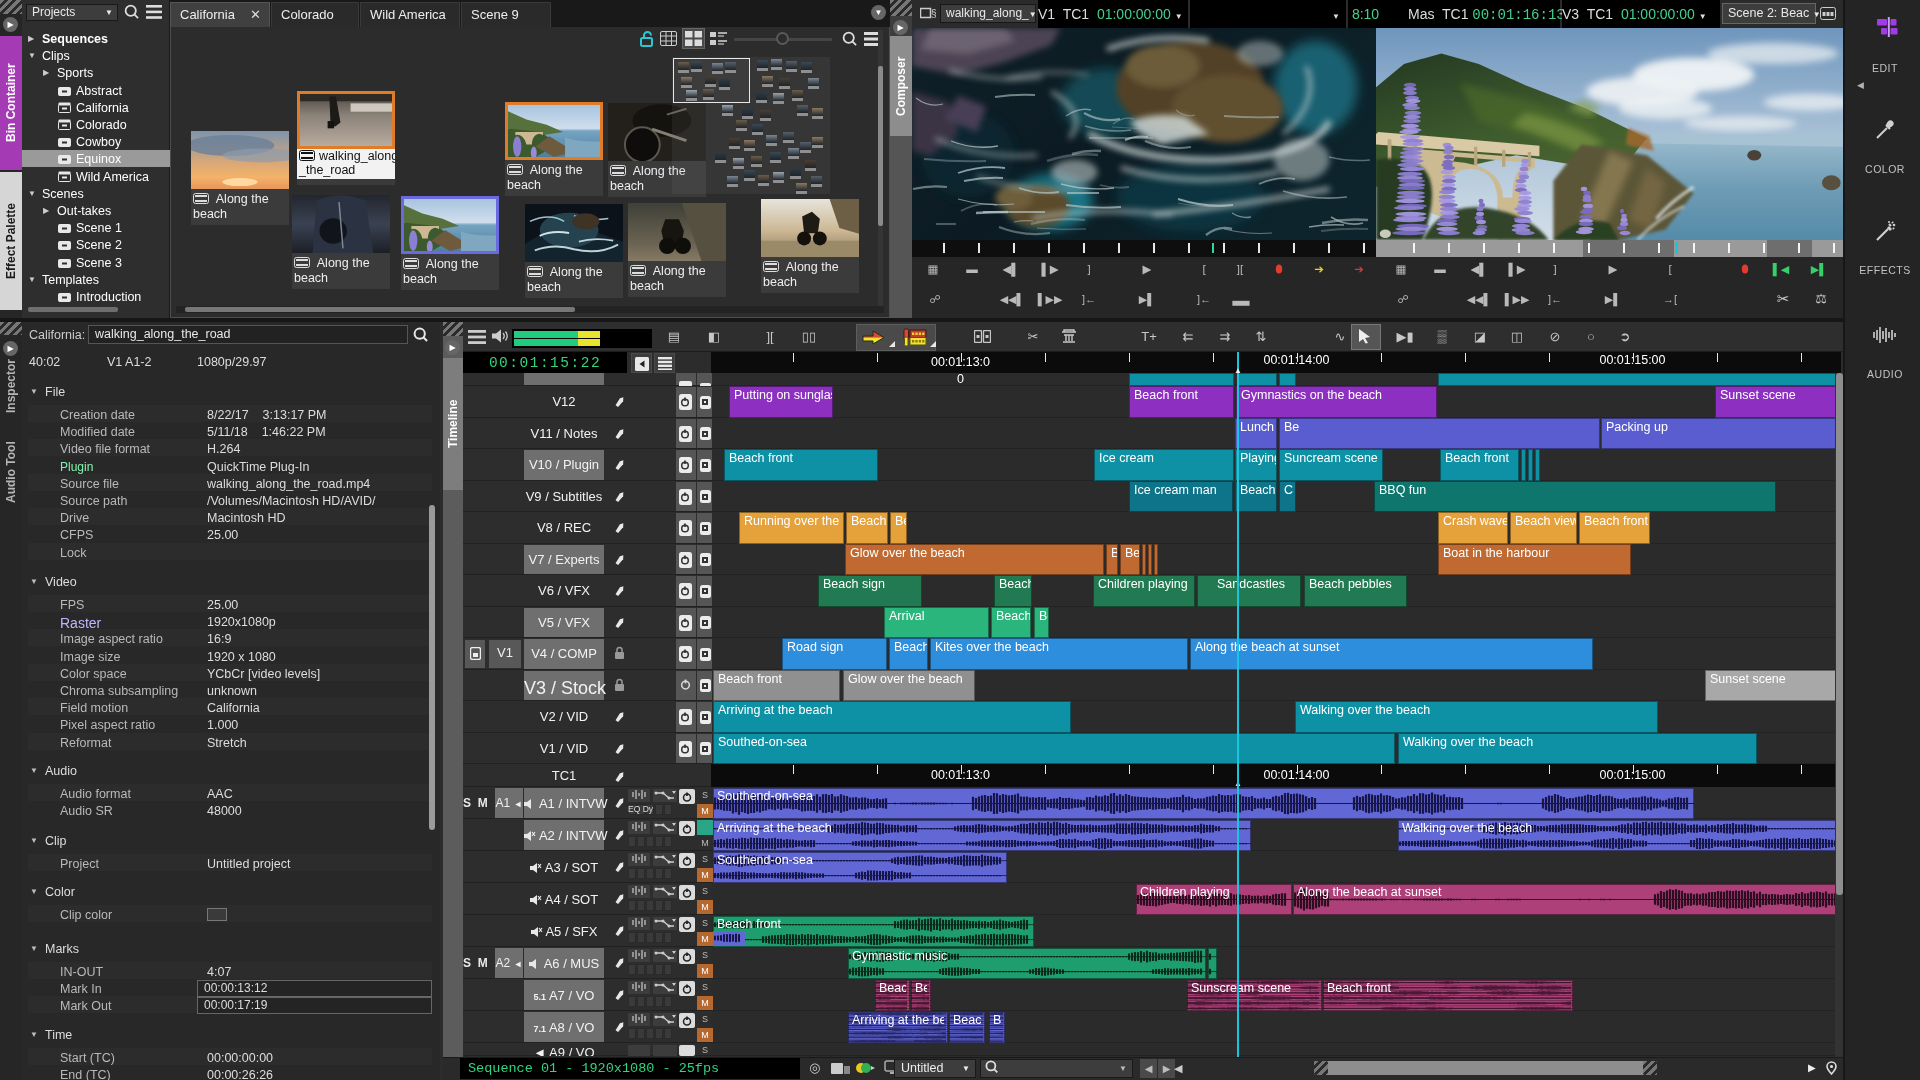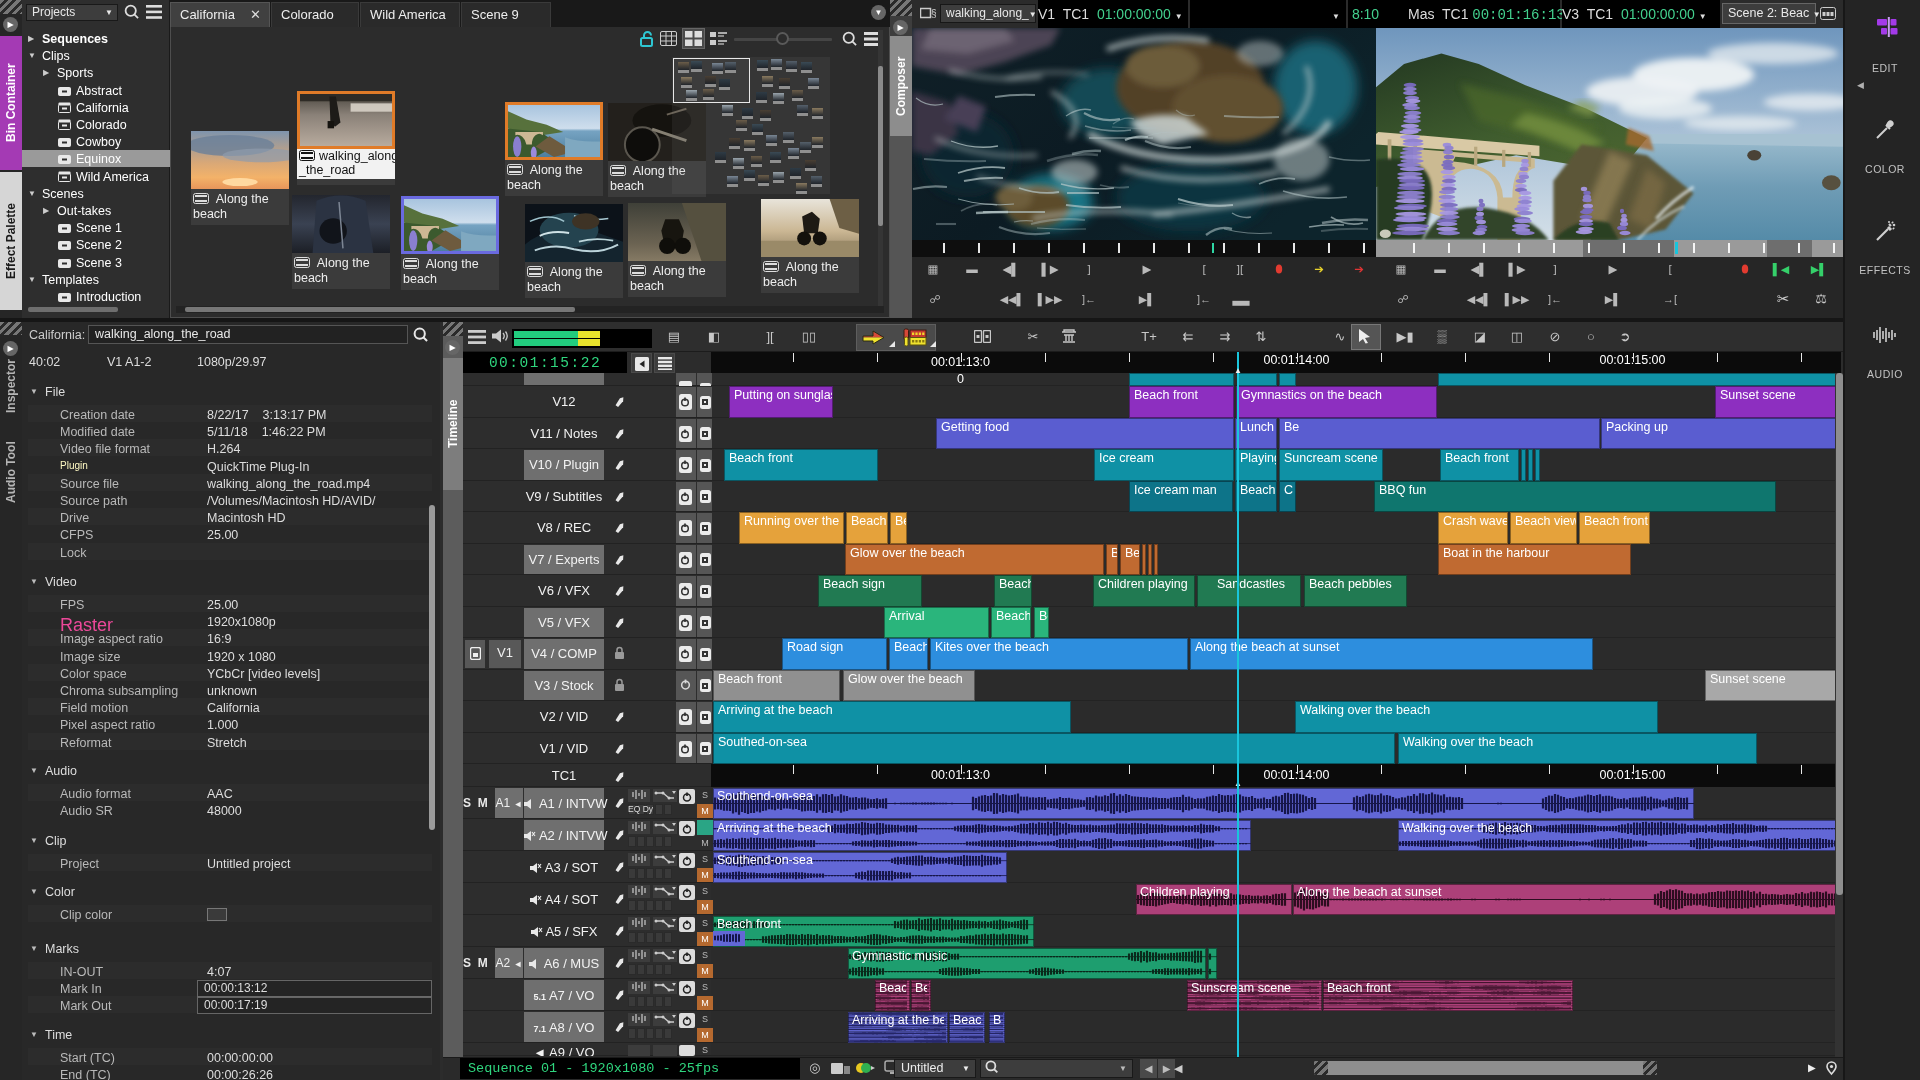--- a/index.html
+++ b/index.html
@@ -860,41 +860,41 @@
     <div class="abs" style="left:30px;top:387px;width:10px;height:10px;color:#bbb;font-size:8px;">▼</div>
     <div class="abs" style="left:45px;top:385px;width:100px;height:14px;color:#ddd;font-size:12.5px;">File</div>
     <div class="abs" style="left:28px;top:405px;width:404px;height:17px;background:rgba(255,255,255,0.02);"></div>
     <div class="abs" style="left:60px;top:408px;width:140px;height:14px;color:#b9b9b9;font-size:12.5px;white-space:nowrap;">Creation date</div>
     <div class="abs" style="left:207px;top:408px;width:226px;height:14px;color:#dddddd;font-size:12.5px;white-space:nowrap;">8/22/17&nbsp;&nbsp;&nbsp;&nbsp;3:13:17 PM</div>
     <div class="abs" style="left:60px;top:425.2px;width:140px;height:14px;color:#b9b9b9;font-size:12.5px;white-space:nowrap;">Modified date</div>
     <div class="abs" style="left:207px;top:425.2px;width:226px;height:14px;color:#dddddd;font-size:12.5px;white-space:nowrap;">5/11/18&nbsp;&nbsp;&nbsp;&nbsp;1:46:22 PM</div>
     <div class="abs" style="left:28px;top:439.4px;width:404px;height:17px;background:rgba(255,255,255,0.02);"></div>
     <div class="abs" style="left:60px;top:442.4px;width:140px;height:14px;color:#b9b9b9;font-size:12.5px;white-space:nowrap;">Video file format</div>
     <div class="abs" style="left:207px;top:442.4px;width:226px;height:14px;color:#dddddd;font-size:12.5px;white-space:nowrap;">H.264</div>
-    <div class="abs" style="left:60px;top:459.59999999999997px;width:140px;height:14px;color:#fef9c3;font-size:10px;white-space:nowrap;">Plugin</div>
+    <div class="abs" style="left:60px;top:459.59999999999997px;width:140px;height:14px;color:#86efac;font-size:12px;white-space:nowrap;">Plugin</div>
     <div class="abs" style="left:207px;top:459.59999999999997px;width:226px;height:14px;color:#dddddd;font-size:12.5px;white-space:nowrap;">QuickTime Plug-In</div>
     <div class="abs" style="left:28px;top:473.79999999999995px;width:404px;height:17px;background:rgba(255,255,255,0.02);"></div>
     <div class="abs" style="left:60px;top:476.79999999999995px;width:140px;height:14px;color:#b9b9b9;font-size:12.5px;white-space:nowrap;">Source file</div>
     <div class="abs" style="left:207px;top:476.79999999999995px;width:226px;height:14px;color:#dddddd;font-size:12.5px;white-space:nowrap;">walking_along_the_road.mp4</div>
     <div class="abs" style="left:60px;top:493.99999999999994px;width:140px;height:14px;color:#b9b9b9;font-size:12.5px;white-space:nowrap;">Source path</div>
     <div class="abs" style="left:207px;top:493.99999999999994px;width:226px;height:14px;color:#dddddd;font-size:12.5px;white-space:nowrap;">/Volumes/Macintosh HD/AVID/</div>
     <div class="abs" style="left:28px;top:508.19999999999993px;width:404px;height:17px;background:rgba(255,255,255,0.02);"></div>
     <div class="abs" style="left:60px;top:511.19999999999993px;width:140px;height:14px;color:#b9b9b9;font-size:12.5px;white-space:nowrap;">Drive</div>
     <div class="abs" style="left:207px;top:511.19999999999993px;width:226px;height:14px;color:#dddddd;font-size:12.5px;white-space:nowrap;">Macintosh HD</div>
     <div class="abs" style="left:60px;top:528.4px;width:140px;height:14px;color:#b9b9b9;font-size:12.5px;white-space:nowrap;">CFPS</div>
     <div class="abs" style="left:207px;top:528.4px;width:226px;height:14px;color:#dddddd;font-size:12.5px;white-space:nowrap;">25.00</div>
     <div class="abs" style="left:28px;top:542.6px;width:404px;height:17px;background:rgba(255,255,255,0.02);"></div>
     <div class="abs" style="left:60px;top:545.6px;width:140px;height:14px;color:#b9b9b9;font-size:12.5px;white-space:nowrap;">Lock</div>
     <div class="abs" style="left:207px;top:545.6px;width:226px;height:14px;color:#dddddd;font-size:12.5px;white-space:nowrap;"></div>
     <div class="abs" style="left:30px;top:577px;width:10px;height:10px;color:#bbb;font-size:8px;">▼</div>
     <div class="abs" style="left:45px;top:575px;width:100px;height:14px;color:#ddd;font-size:12.5px;">Video</div>
     <div class="abs" style="left:28px;top:595px;width:404px;height:17px;background:rgba(255,255,255,0.02);"></div>
     <div class="abs" style="left:60px;top:598px;width:140px;height:14px;color:#b9b9b9;font-size:12.5px;white-space:nowrap;">FPS</div>
     <div class="abs" style="left:207px;top:598px;width:226px;height:14px;color:#dddddd;font-size:12.5px;white-space:nowrap;">25.00</div>
-    <div class="abs" style="left:60px;top:615.2px;width:140px;height:14px;color:#ec4899;font-size:18px;white-space:nowrap;">Raster</div>
+    <div class="abs" style="left:60px;top:615.2px;width:140px;height:14px;color:#c4b5fd;font-size:14px;white-space:nowrap;">Raster</div>
     <div class="abs" style="left:207px;top:615.2px;width:226px;height:14px;color:#dddddd;font-size:12.5px;white-space:nowrap;">1920x1080p</div>
     <div class="abs" style="left:28px;top:629.4000000000001px;width:404px;height:17px;background:rgba(255,255,255,0.02);"></div>
     <div class="abs" style="left:60px;top:632.4000000000001px;width:140px;height:14px;color:#b9b9b9;font-size:12.5px;white-space:nowrap;">Image aspect ratio</div>
     <div class="abs" style="left:207px;top:632.4000000000001px;width:226px;height:14px;color:#dddddd;font-size:12.5px;white-space:nowrap;">16:9</div>
     <div class="abs" style="left:60px;top:649.6000000000001px;width:140px;height:14px;color:#b9b9b9;font-size:12.5px;white-space:nowrap;">Image size</div>
     <div class="abs" style="left:207px;top:649.6000000000001px;width:226px;height:14px;color:#dddddd;font-size:12.5px;white-space:nowrap;">1920 x 1080</div>
     <div class="abs" style="left:28px;top:663.8000000000002px;width:404px;height:17px;background:rgba(255,255,255,0.02);"></div>
     <div class="abs" style="left:60px;top:666.8000000000002px;width:140px;height:14px;color:#b9b9b9;font-size:12.5px;white-space:nowrap;">Color space</div>
     <div class="abs" style="left:207px;top:666.8000000000002px;width:226px;height:14px;color:#dddddd;font-size:12.5px;white-space:nowrap;">YCbCr [video levels]</div>
     <div class="abs" style="left:60px;top:684.0000000000002px;width:140px;height:14px;color:#b9b9b9;font-size:12.5px;white-space:nowrap;">Chroma subsampling</div>
@@ -1246,21 +1246,21 @@
     <div class="abs" style="left:699.5px;top:647.5px;width:11px;height:13px;background:#ececec;border-radius:2.5px;padding:3.5px 0 0 2.5px;"><svg width="6" height="6">
         <rect x="0" y="0" width="6" height="6" fill="#333"></rect>
         <rect x="2" y="2" width="2" height="2" fill="#eee"></rect>
       </svg></div>
     <div class="abs" style="left:465px;top:640px;width:20px;height:27.5px;background:#585858;padding:7px 0 0 5px;"><svg width="11" height="13">
         <rect x="0.5" y="0.5" width="10" height="12" rx="2" fill="none" stroke="#eee" stroke-width="1.4"></rect>
         <rect x="3" y="6" width="5" height="4" fill="#eee"></rect>
       </svg></div>
     <div class="abs" style="left:489px;top:640px;width:32px;height:27.5px;background:#585858;color:#f0f0f0;font-size:13px;text-align:center;line-height:26px;">V1</div>
     <div class="abs" style="left:524px;top:670.5px;width:80px;height:29.5px;background:#6f6f6f;"></div>
-    <div class="abs" style="left:524px;top:677.75px;width:80px;height:15px;color:#f2f2f2;font-size:13px;text-align:center;white-space:nowrap;">V3 / Stock</div>
+    <div class="abs" style="left:524px;top:677.75px;width:80px;height:15px;color:#f2f2f2;font-size:18px;text-align:center;white-space:nowrap;">V3 / Stock</div>
     <div class="abs" style="left:614px;top:677.5px;width:12px;height:14px;"><svg width="11" height="14">
         <rect x="1" y="6" width="9" height="7" rx="1" fill="#999"></rect>
         <path d="M3 6 V4 a2.5 2.5 0 0 1 5 0 V6" fill="none" stroke="#999" stroke-width="1.5"></path>
       </svg></div>
     <div class="abs" style="left:675.5px;top:670.5px;width:20px;height:29.5px;background:#565656;"></div>
     <div class="abs" style="left:697px;top:670.5px;width:15px;height:29.5px;background:#565656;"></div>
     <div class="abs" style="left:680px;top:678.5px;width:12px;height:14px;"><svg width="11" height="11" viewBox="0 0 10 10">
         <circle cx="5" cy="5.5" r="3.5" fill="none" stroke="#d8d8d8" stroke-width="1.4"></circle>
         <line x1="5" y1="0.5" x2="5" y2="4" stroke="#d8d8d8" stroke-width="1.6"></line>
       </svg></div>
@@ -1587,23 +1587,20 @@
       <div style="padding:1px 0 0 4px;color:#fff;font-size:12.5px;white-space:nowrap;overflow:hidden;">Putting on sunglas</div>
     </div>
     <div class="abs" style="left:1129px;top:386px;width:105px;height:31.5px;background:#8d2fc0;border:1px solid rgba(0,0,0,0.4);overflow:hidden;">
       <div style="padding:1px 0 0 4px;color:#fff;font-size:12.5px;white-space:nowrap;overflow:hidden;">Beach front</div>
     </div>
     <div class="abs" style="left:1236px;top:386px;width:201px;height:31.5px;background:#8d2fc0;border:1px solid rgba(0,0,0,0.4);overflow:hidden;">
       <div style="padding:1px 0 0 4px;color:#fff;font-size:12.5px;white-space:nowrap;overflow:hidden;">Gymnastics on the beach</div>
     </div>
     <div class="abs" style="left:1715px;top:386px;width:126px;height:31.5px;background:#8d2fc0;border:1px solid rgba(0,0,0,0.4);overflow:hidden;">
       <div style="padding:1px 0 0 4px;color:#fff;font-size:12.5px;white-space:nowrap;overflow:hidden;">Sunset scene</div>
-    </div>
-    <div class="abs" style="left:936px;top:417.5px;width:298px;height:31.5px;background:#5a5dd0;border:1px solid rgba(0,0,0,0.4);overflow:hidden;">
-      <div style="padding:1px 0 0 4px;color:#fff;font-size:12.5px;white-space:nowrap;overflow:hidden;">Getting food</div>
     </div>
     <div class="abs" style="left:1235px;top:417.5px;width:42px;height:31.5px;background:#5a5dd0;border:1px solid rgba(0,0,0,0.4);overflow:hidden;">
       <div style="padding:1px 0 0 4px;color:#fff;font-size:12.5px;white-space:nowrap;overflow:hidden;">Lunch</div>
     </div>
     <div class="abs" style="left:1279px;top:417.5px;width:321px;height:31.5px;background:#5a5dd0;border:1px solid rgba(0,0,0,0.4);overflow:hidden;">
       <div style="padding:1px 0 0 4px;color:#fff;font-size:12.5px;white-space:nowrap;overflow:hidden;">Be</div>
     </div>
     <div class="abs" style="left:1601px;top:417.5px;width:240px;height:31.5px;background:#5a5dd0;border:1px solid rgba(0,0,0,0.4);overflow:hidden;">
       <div style="padding:1px 0 0 4px;color:#fff;font-size:12.5px;white-space:nowrap;overflow:hidden;">Packing up</div>
     </div>

